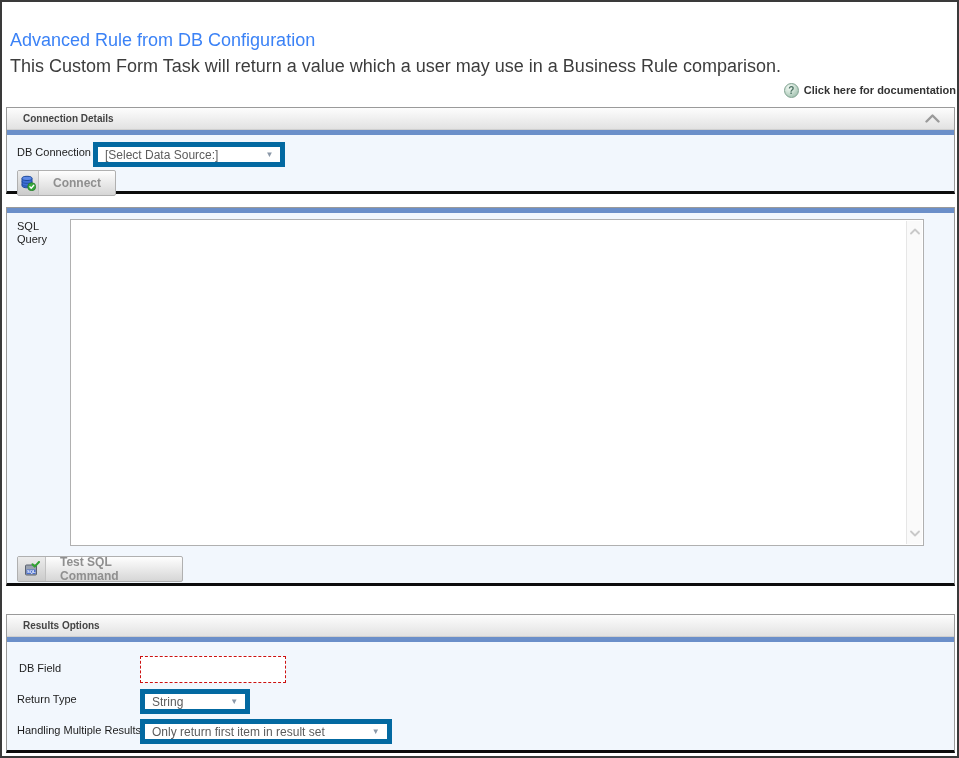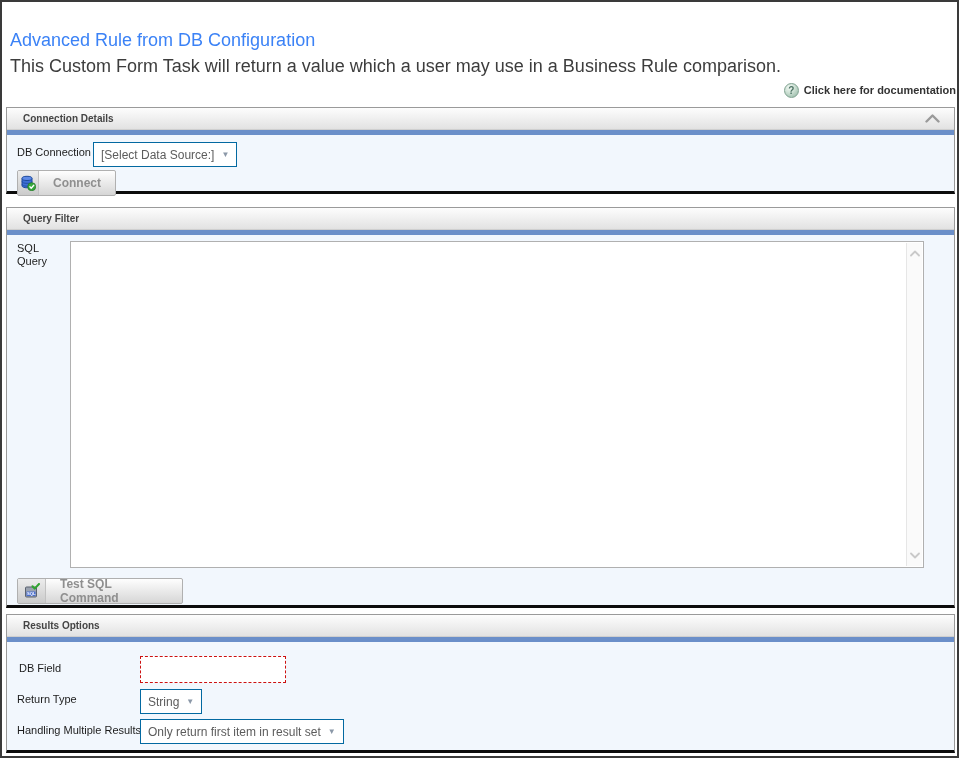--- a/index.html
+++ b/index.html
@@ -54,22 +54,22 @@
   .s2 { top:205px; }  .s2 .sec-body { height:370px; }
   .s3 { top:612px; }  .s3 .sec-body { height:108px; }
 
   .field-label {
     position:absolute; font-size:11px; color:#1c1c1c; line-height:13px;
   }
 
   
   .dropdown {
     position:absolute; height:25px; background:#fff;
-    border:1px solid #0369a1; display:flex; align-items:center;
-    padding:4px 7px; cursor:pointer;
+    border:5px solid #0369a1; display:flex; align-items:center;
+    padding:4px 7px; cursor:pointer;gap:40px;
   }
   .dropdown .dd-text { font-size:12px; color:#5c5c5c; white-space:nowrap; }
   .dropdown .dd-arrow { font-size:8px; color:#8b98a8; margin-left:7px; }
 
   
   .btn {
     position:absolute; height:26px; display:flex; align-items:stretch;
     border:1px solid #b0b0b0; border-radius:2px;
     background:linear-gradient(#fefefe, #d6d6d6); cursor:pointer; overflow:hidden;
   }
@@ -146,23 +146,20 @@
             <circle cx="11.7" cy="11.7" r="4" fill="#37a93c" stroke="#267a2a" stroke-width=".8"></circle>
             <path d="M9.9 11.8 l1.3 1.4 2.6 -3" fill="none" stroke="#fff" stroke-width="1.3" stroke-linecap="round" stroke-linejoin="round"></path>
           </svg>
         </span>
         <span class="btn-label">Connect</span>
       </div>
     </div>
   </div>
 
   <div class="section s2">
-    <div class="sec-header">
-      <span class="sec-title">Query Filter</span>
-    </div>
     <div class="accent-bar"></div>
     <div class="sec-body">
       <div class="field-label" style="left:10px; top:7px;">
         <span>SQL</span><br>
         <span>Query</span>
       </div>
       <div class="sql-wrap">
         <textarea class="sql-input" style=""></textarea>
         <div class="sql-scrollbar">
           <span class="sb-up">

